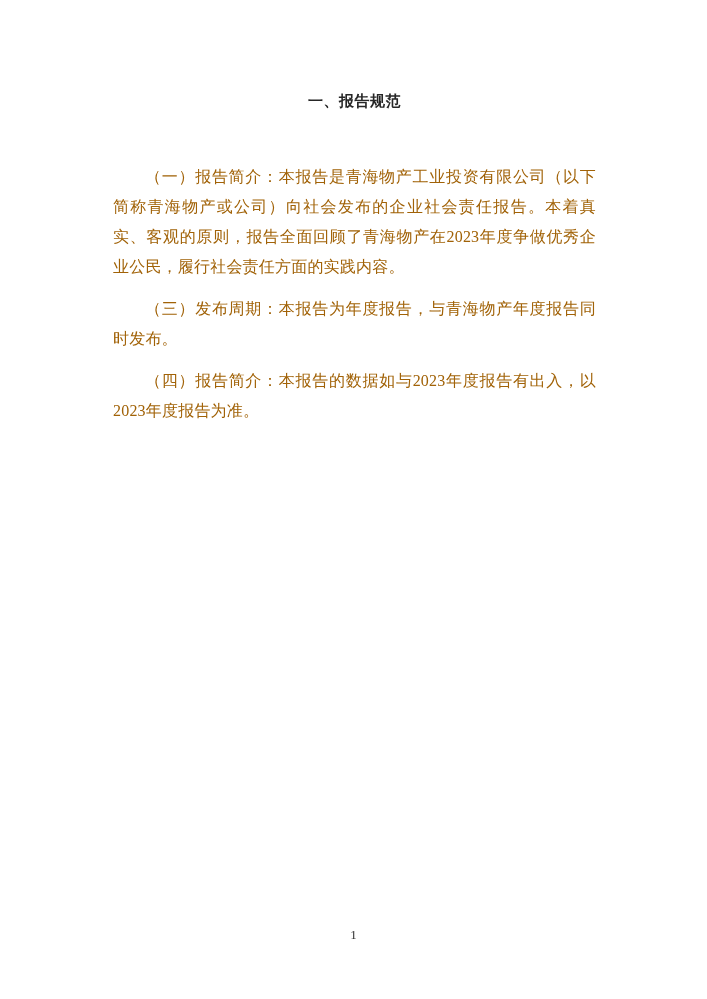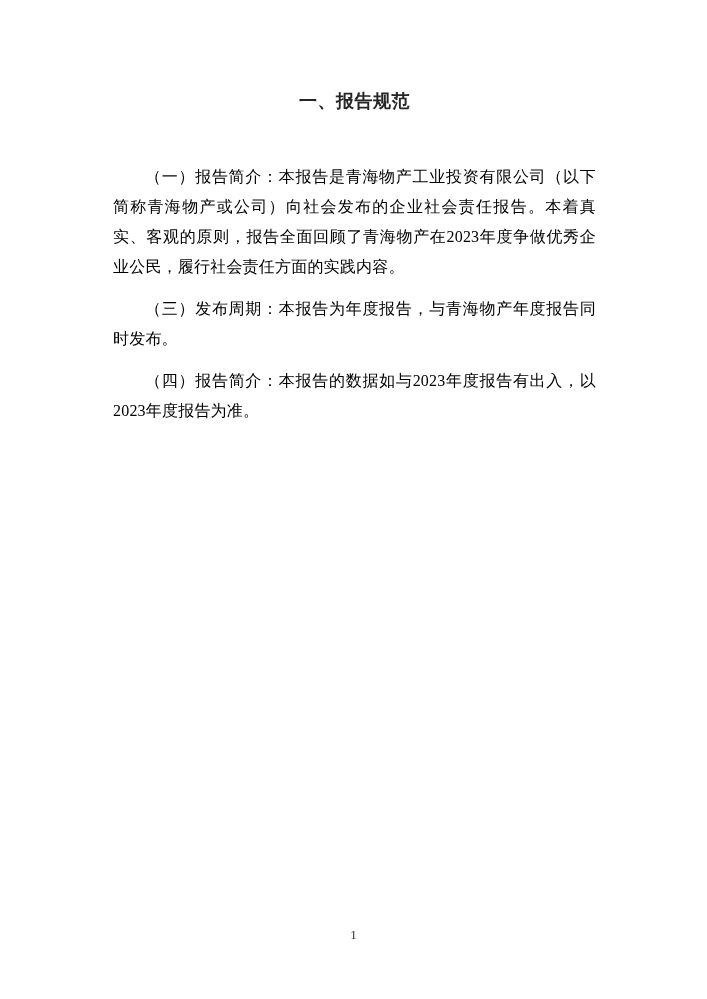--- a/index.html
+++ b/index.html
@@ -19,30 +19,30 @@
     position: absolute;
     left: 113px;
     right: 111px;
     top: 88px;
   }
   .doc-title {
     margin: 0 0 48px 0;
     text-align: center;
     font-family: "Liberation Sans", "DejaVu Sans", sans-serif;
     font-weight: bold;
-    font-size: 18px;
+    font-size: 15px;
     line-height: 26px;
     color: #262626;
     letter-spacing: 0.5px;
   }
   .doc-paragraph {
     margin: 0 0 12px 0;
     font-size: 16px;
     line-height: 30px;
-    color: #000000;
+    color: #a16207;
     text-align: justify;
     text-indent: 2em;
     letter-spacing: 0.2px;
   }
   .page-number {
     position: absolute;
     bottom: 56px;
     left: 0;
     width: 100%;
     text-align: center;

